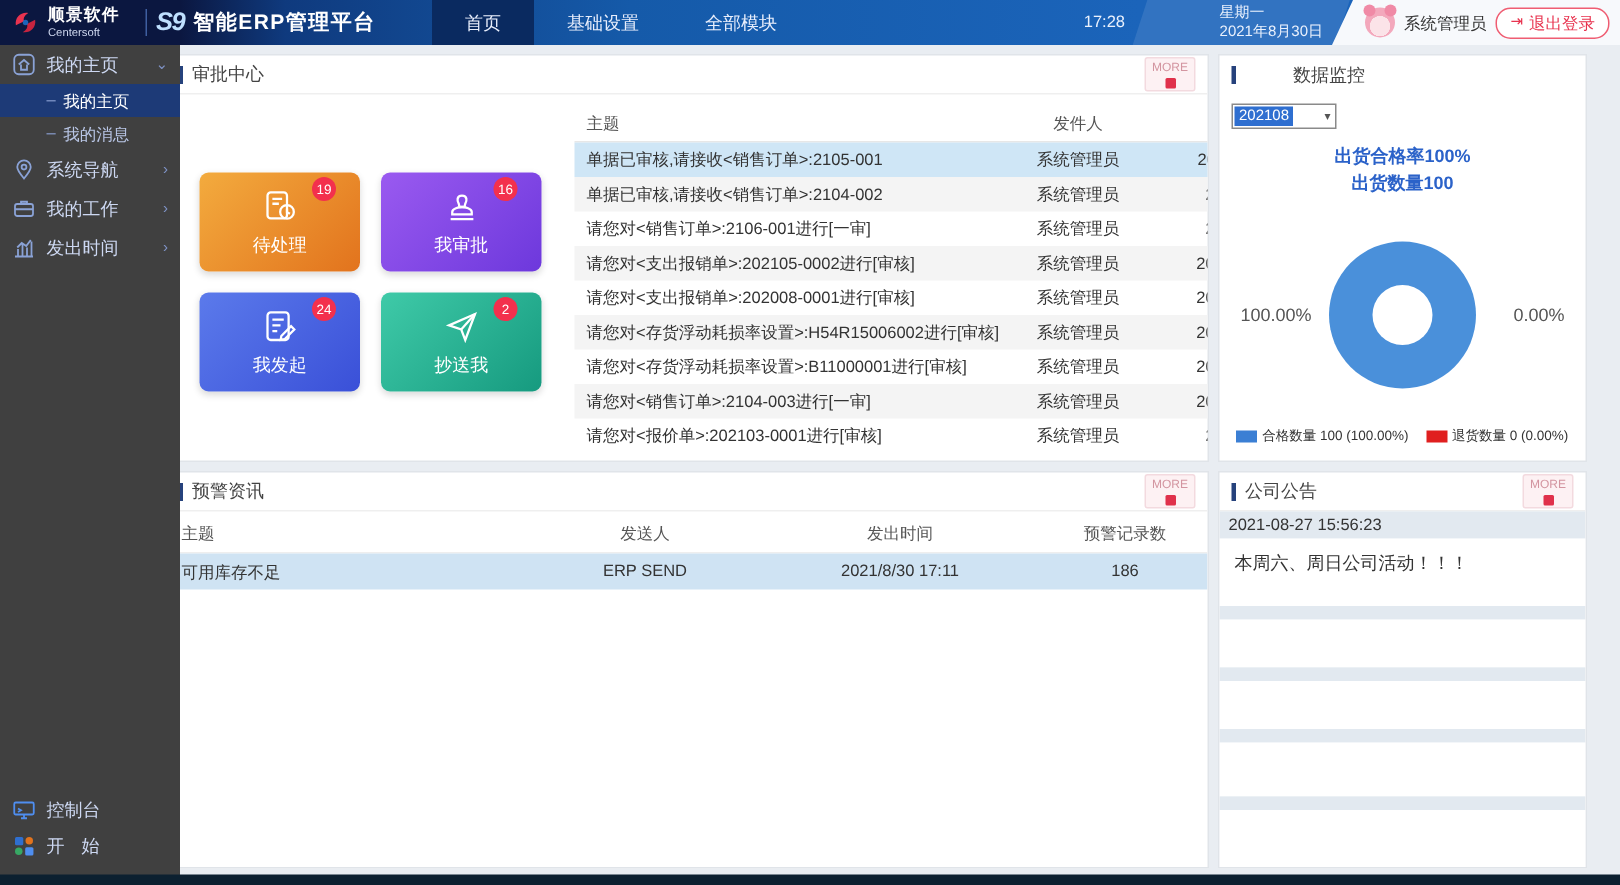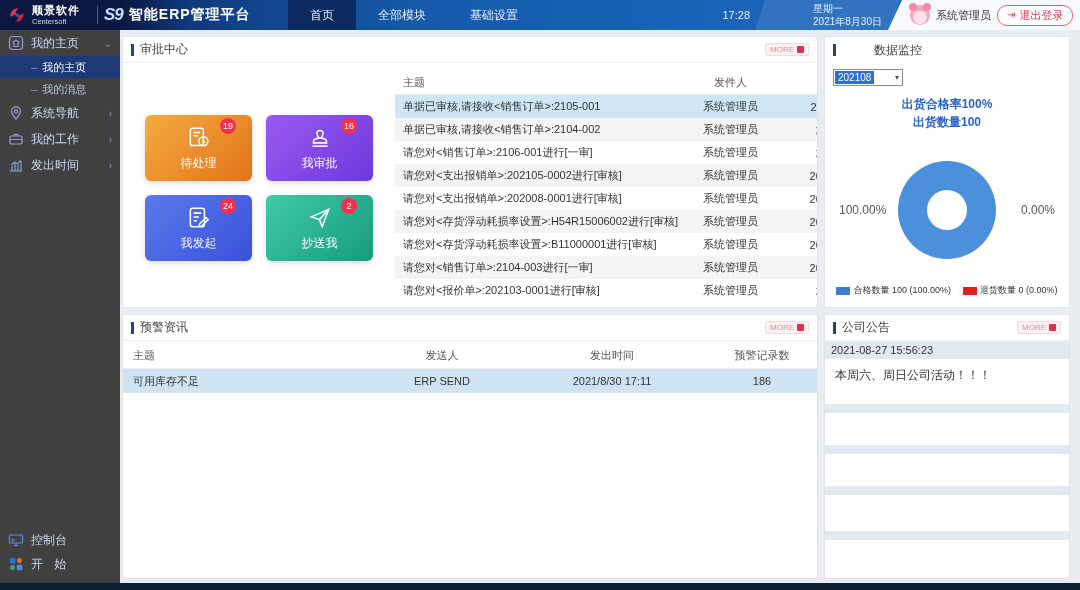--- a/index.html
+++ b/index.html
@@ -45,28 +45,28 @@
   .side-item .s-icon { width:16px; height:16px; margin-right:7px; flex:0 0 auto; }
   .side-item .chev { margin-left:auto; font-size:10px; color:#7f93c6; }
   .side-sub { height:22px; display:flex; align-items:center; padding-left:31px; color:#b9c6e6; font-size:11px; cursor:pointer; }
   .side-sub.active { background:#1d3a77; color:#ffffff; }
   .side-sub .dash { margin-right:5px; color:#8ba0d2; }
   .side-footer { position:absolute; bottom:14px; left:0; width:120px; }
   .side-footer .side-item { height:24px; }
   .side-footer .side-item .label2 { letter-spacing:4px; }
 
   
-  .main { position:absolute; left:116px; top:30px; width:960px; height:553px; padding:6px 6px 4px 6px;
+  .main { position:absolute; left:104px; top:30px; width:960px; height:553px; padding:6px 6px 4px 6px;
     display:grid; grid-template-columns:1fr 246px; grid-template-rows:272px 1fr; gap:6px; }
   .panel { background:#fff; border:1px solid #e0e4e9; position:relative; overflow:hidden; }
   .panel-head { height:26px; display:flex; align-items:center; padding:0 8px; border-bottom:1px solid #efefef; }
   .title-bar { width:3px; height:12px; background:#26427c; margin-right:6px; }
   .panel-title { font-size:12px; color:#444; }
   .more-badge { margin-left:auto; display:flex; align-items:center; gap:3px; background:#fdf1f3;
-    border:1px solid #f3dadf; border-radius:2px; padding:1px 4px; font-size:8px; color:#d395a0; cursor:pointer; }
+    border:1px solid #f3dadf; border-radius:2px; padding:1px 4px; font-size:8px; color:#d395a0; cursor:pointer;flex-direction:column; }
   .more-sq { width:7px; height:7px; background:#e0314b; display:inline-block; border-radius:1px; }
 
   
   .approval-body { display:flex; height:calc(100% - 26px); padding:8px 8px 8px 22px; }
   .tiles { width:238px; display:grid; grid-template-columns:107px 107px; grid-template-rows:66px 66px;
     gap:14px; align-self:center; margin-top:6px; }
   .tile { border-radius:6px; position:relative; display:flex; flex-direction:column; align-items:center;
     justify-content:center; color:#fff; cursor:pointer; box-shadow:0 2px 5px rgba(0,0,0,0.15); }
   .tile .t-icon { width:26px; height:26px; }
   .tile .t-label { font-size:12px; margin-top:4px; }
@@ -140,22 +140,22 @@
         <div class="logo-en">Centersoft</div>
       </div>
     </div>
     <div class="brand-divider"></div>
     <div class="product-zone">
       <span class="s9">S9</span>
       <span class="product-name">智能ERP管理平台</span>
     </div>
     <div class="top-tabs">
       <div class="top-tab active">首页</div>
+      <div class="top-tab">基础设置</div>
       <div class="top-tab">全部模块</div>
-      <div class="top-tab">基础设置</div>
     </div>
     <div class="top-time">17:28</div>
     <div class="date-block"></div>
     <div class="date-texts">
       <div>星期一</div>
       <div>2021年8月30日</div>
     </div>
     <div class="white-wedge">
       <span class="avatar"></span>
       <span class="top-user">系统管理员</span>

